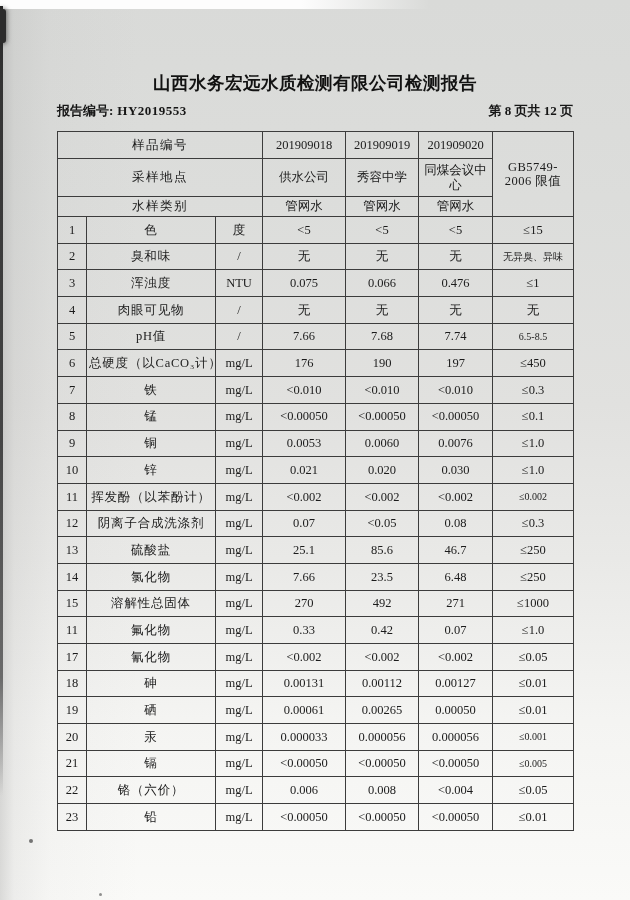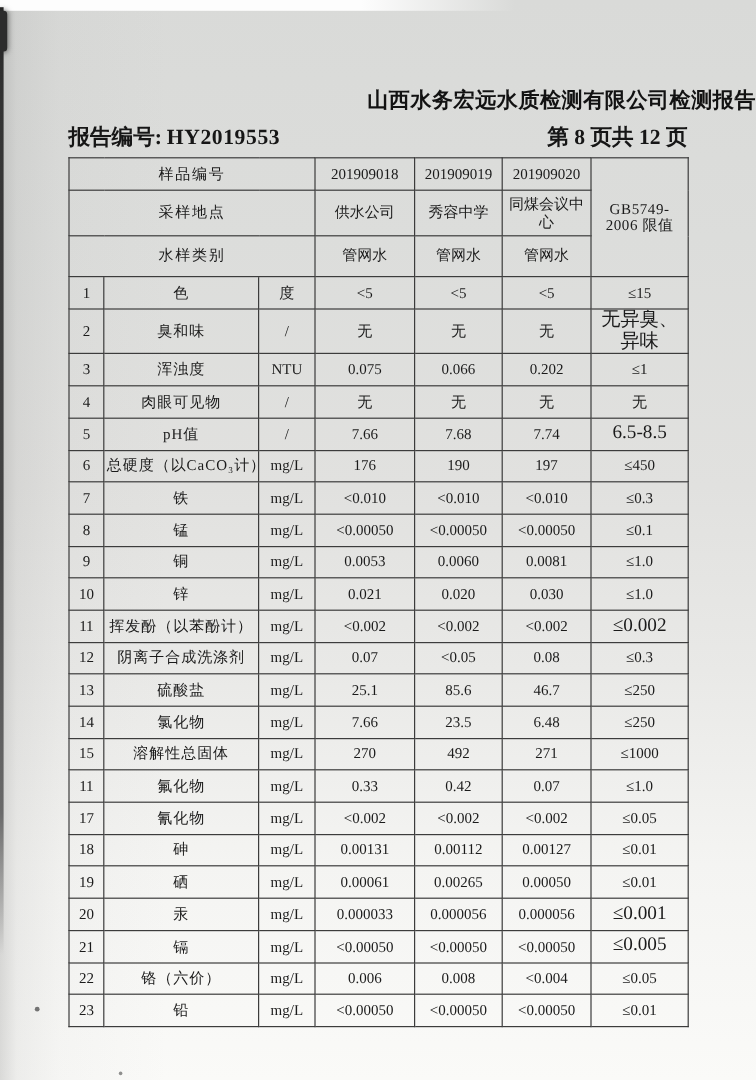--- a/index.html
+++ b/index.html
@@ -27,57 +27,57 @@
     position:absolute;left:0;top:9px;width:6px;height:34px;
     background:#2c2c2c;border-radius:0 3px 3px 0;
     box-shadow:0 0 4px 1px rgba(40,40,40,0.55);
   }
   .speck{position:absolute;background:#4a4a4a;border-radius:50%;opacity:.75;}
   .speck.s1{left:29px;top:839px;width:4px;height:4px;}
   .speck.s2{left:99px;top:893px;width:3px;height:3px;opacity:.6;}
 
   .doc-title{
     position:absolute;left:0;top:71px;width:630px;
-    text-align:right;
+    text-align:center;
     font-family:"Liberation Sans","DejaVu Sans",sans-serif;
     font-weight:bold;font-size:17.5px;letter-spacing:0.5px;color:#121212;
   }
   .meta-row{
     position:absolute;left:57px;top:102px;width:516px;
     display:flex;justify-content:space-between;align-items:baseline;
-    font-size:18px;font-weight:bold;color:#161616;
+    font-size:13px;font-weight:bold;color:#161616;
   }
   .report-no-value{margin-left:4px;letter-spacing:0.5px;}
 
   table.report{
     position:absolute;left:57px;top:131px;width:516px;
     border-collapse:collapse;table-layout:fixed;
   }
   table.report td{
     border:1px solid #3c3c3c;
     text-align:center;vertical-align:middle;
     font-size:12.5px;color:#1b1b1b;
     padding:0 2px;line-height:1.15;
     overflow:hidden;
   }
   tr.hr1{height:27px;}
   tr.hr2{height:38px;}
-  tr.hr3{height:34px;}
+  tr.hr3{height:20px;}
   tbody.body-rows tr{height:26.7px;}
   td.h-label{letter-spacing:1.5px;font-size:13px;}
   td.h-id{font-size:13px;}
   td.h-loc{font-size:12.5px;}
   td.h-limit{font-size:13px;letter-spacing:0.5px;}
   td.h-limit .l1{}
   td.c-idx{font-size:12.5px;}
   td.c-name{text-align:left;padding-left:7px;letter-spacing:0.8px;white-space:nowrap;font-size:12.5px;}
   td.c-unit{font-size:12px;}
   td.c-val{font-size:12.5px;}
   td.c-limit{font-size:12.5px;}
-  td.c-limit.small{font-size:16px;letter-spacing:0;}
+  td.c-limit.small{font-size:10px;letter-spacing:0;}
 </style>
 </head>
 <body>
 
 <div class="scan-page">
   <div class="top-white-strip"></div>
   <div class="left-edge-shadow"></div>
   <div class="left-edge-blotch"></div>
   <div class="speck s1"></div>
   <div class="speck s2"></div>
@@ -143,21 +143,21 @@
           <td class="c-val">无</td>
           <td class="c-val">无</td>
           <td class="c-limit small">无异臭、异味</td>
         </tr>
         <tr>
           <td class="c-idx">3</td>
           <td class="c-name">浑浊度</td>
           <td class="c-unit">NTU</td>
           <td class="c-val">0.075</td>
           <td class="c-val">0.066</td>
-          <td class="c-val">0.202</td>
+          <td class="c-val">0.476</td>
           <td class="c-limit">≤1</td>
         </tr>
         <tr>
           <td class="c-idx">4</td>
           <td class="c-name">肉眼可见物</td>
           <td class="c-unit">/</td>
           <td class="c-val">无</td>
           <td class="c-val">无</td>
           <td class="c-val">无</td>
           <td class="c-limit">无</td>
@@ -197,21 +197,21 @@
           <td class="c-val">&lt;0.00050</td>
           <td class="c-val">&lt;0.00050</td>
           <td class="c-limit">≤0.1</td>
         </tr>
         <tr>
           <td class="c-idx">9</td>
           <td class="c-name">铜</td>
           <td class="c-unit">mg/L</td>
           <td class="c-val">0.0053</td>
           <td class="c-val">0.0060</td>
-          <td class="c-val">0.0081</td>
+          <td class="c-val">0.0076</td>
           <td class="c-limit">≤1.0</td>
         </tr>
         <tr>
           <td class="c-idx">10</td>
           <td class="c-name">锌</td>
           <td class="c-unit">mg/L</td>
           <td class="c-val">0.021</td>
           <td class="c-val">0.020</td>
           <td class="c-val">0.030</td>
           <td class="c-limit">≤1.0</td>

